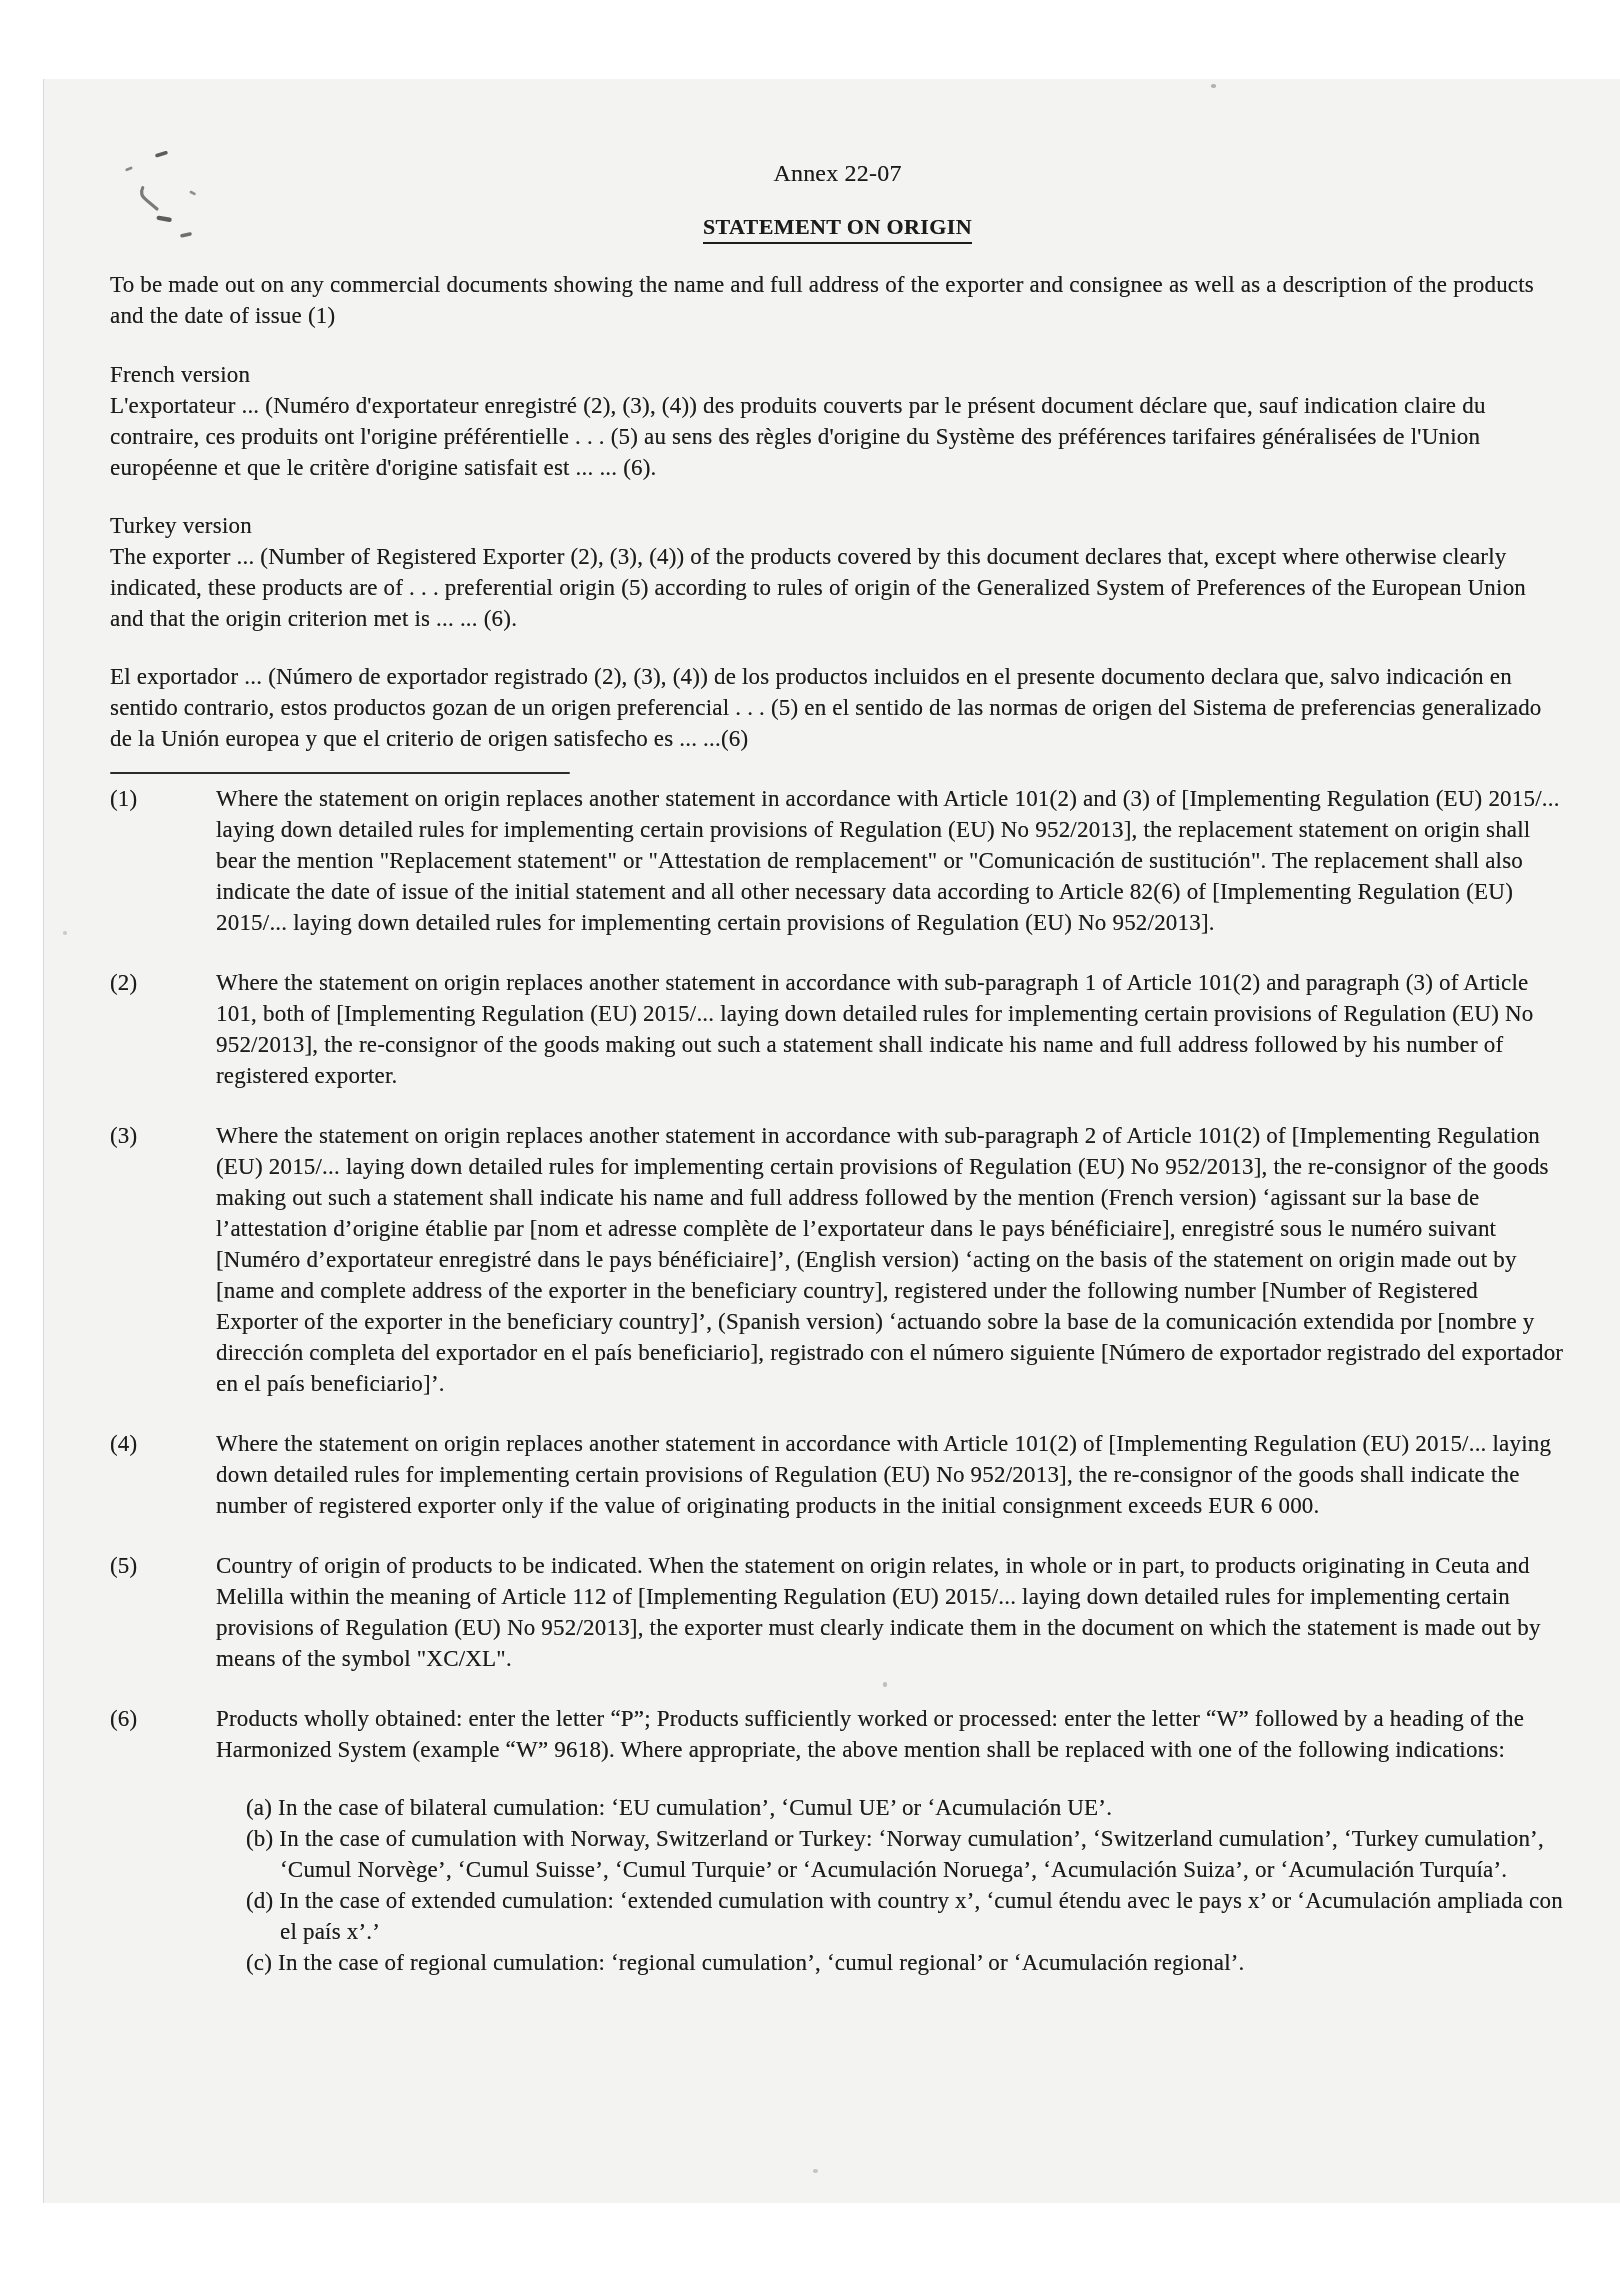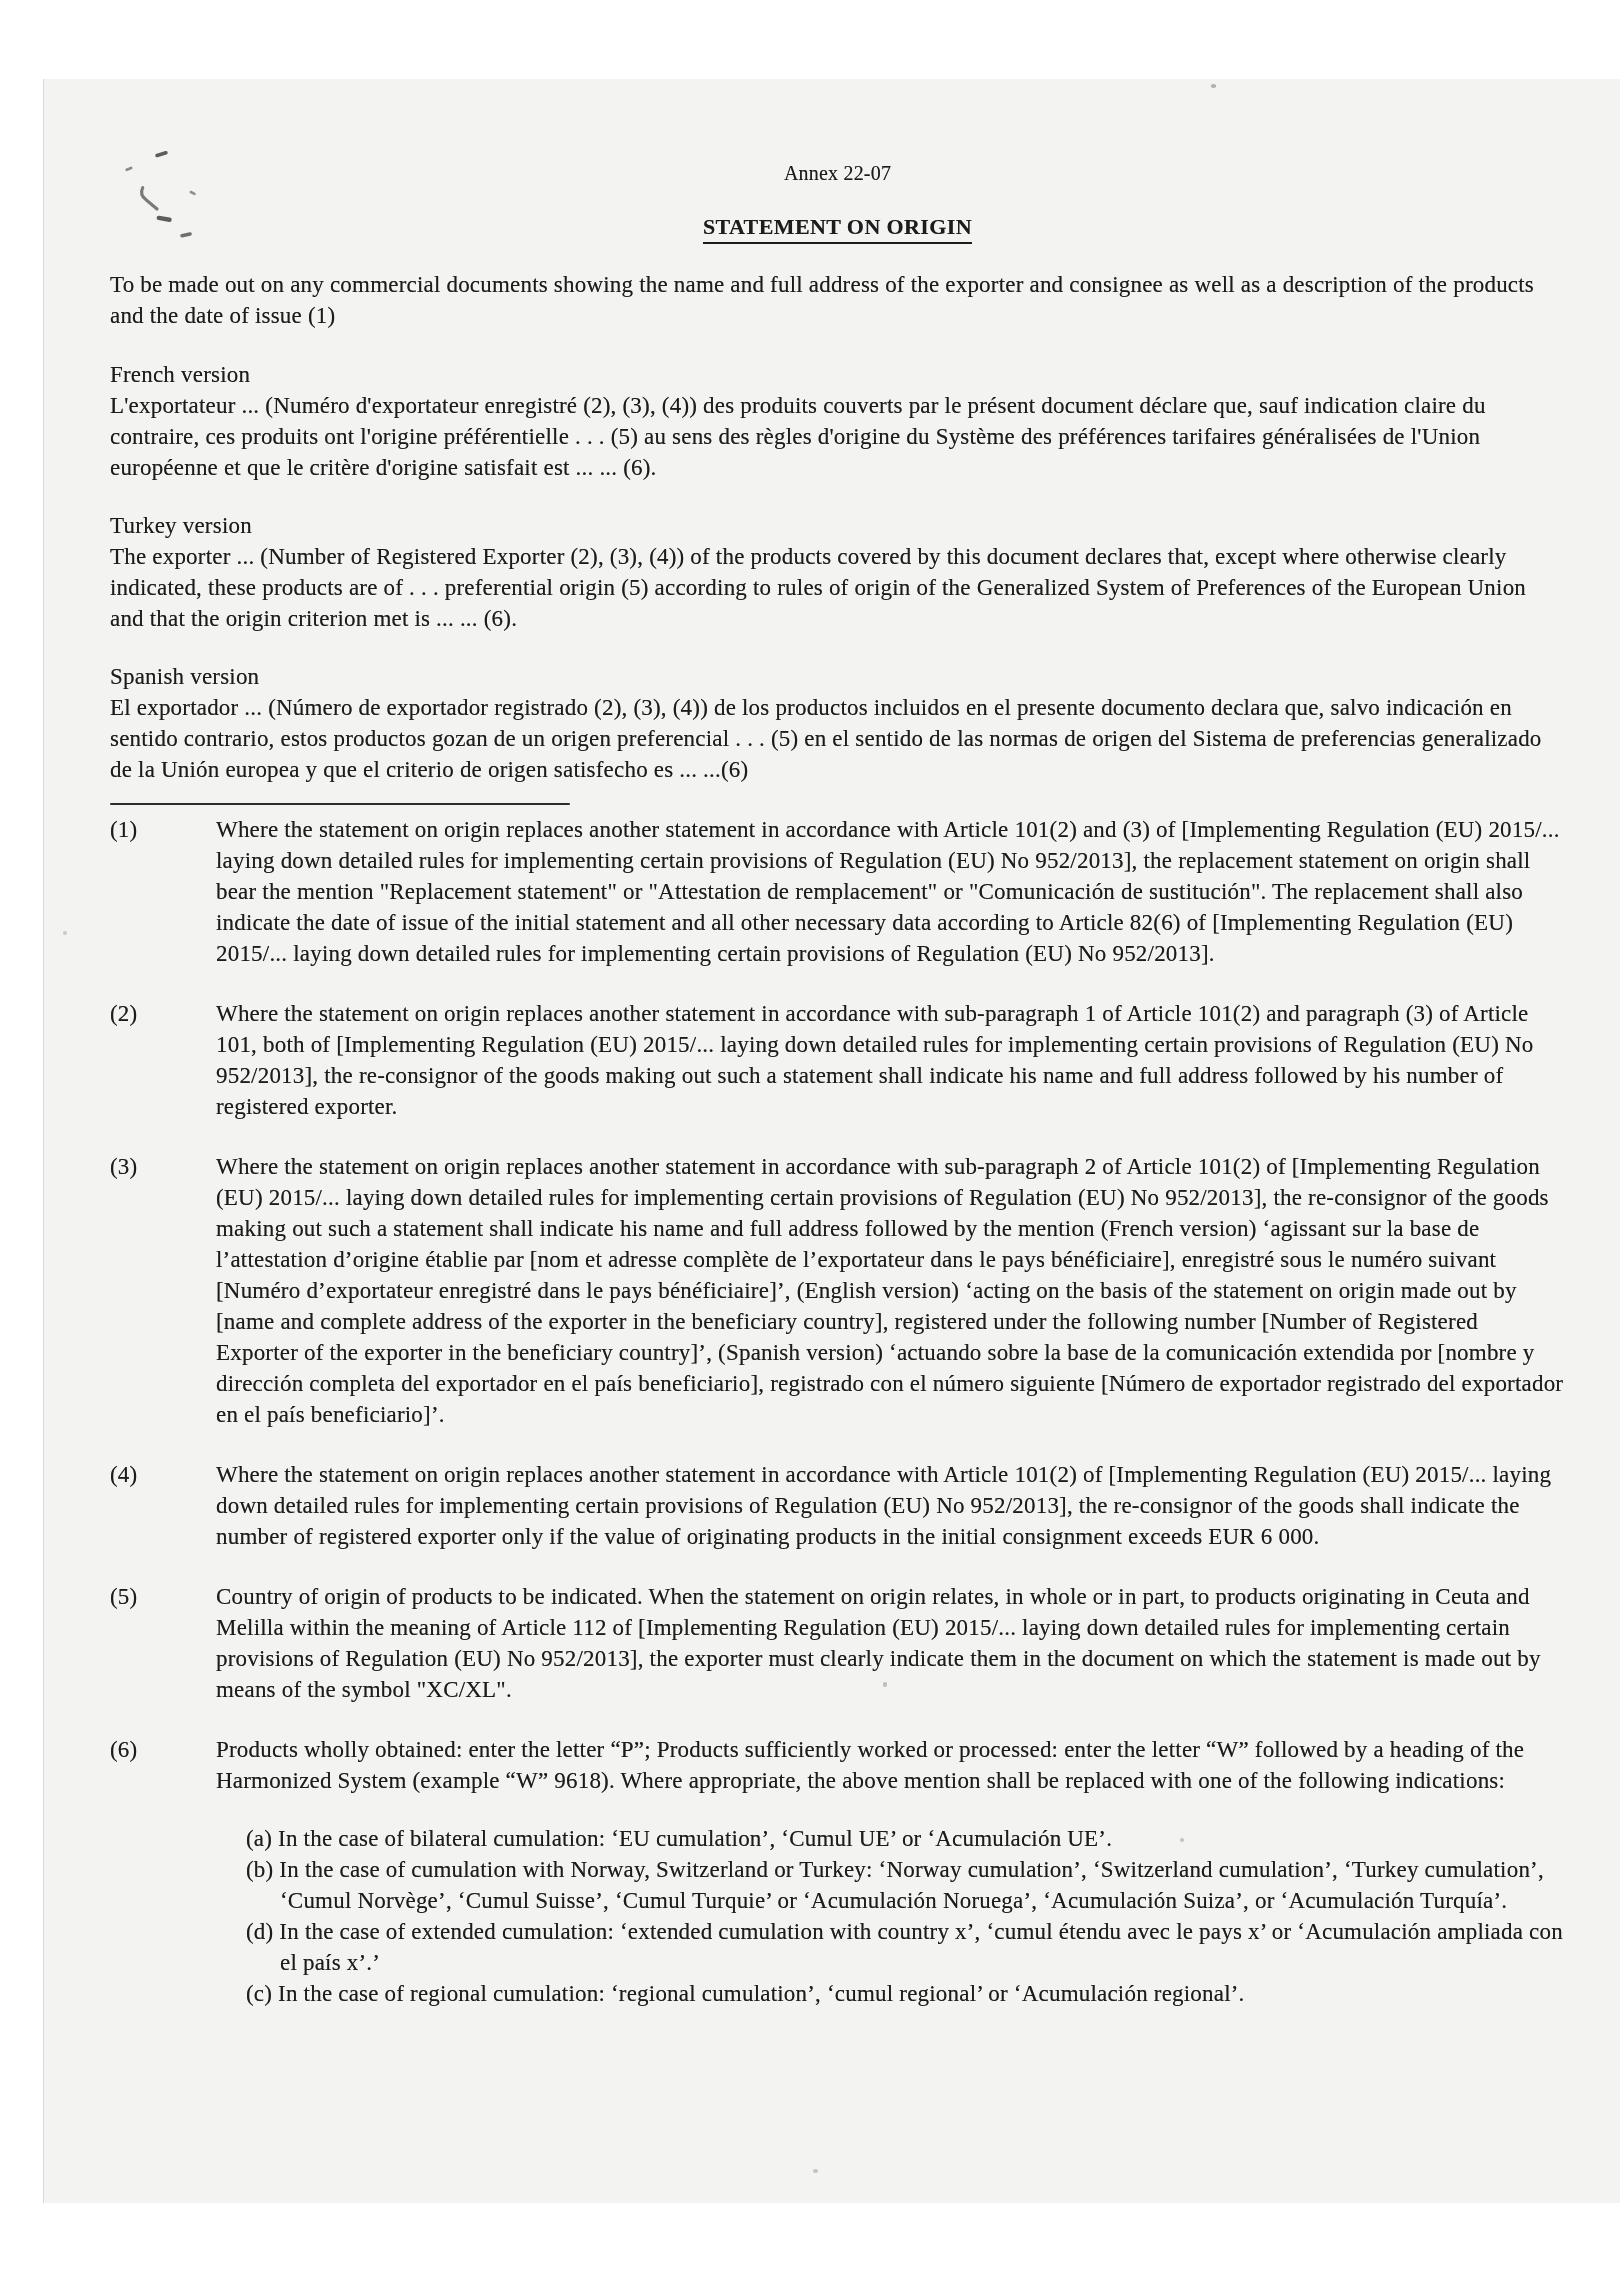--- a/index.html
+++ b/index.html
@@ -28,21 +28,21 @@
   .content {
     position: relative;
     padding: 79px 56px 0 66px;
     font-size: 23px;
     line-height: 31px;
     letter-spacing: 0.2px;
     text-shadow: 0 0 0.4px rgba(30,30,30,0.55);
   }
   .annex-line {
     text-align: center;
-    font-size: 20px;
+    font-size: 24px;
   }
   .doc-title {
     margin: 21.5px 0 0 0;
     text-align: center;
     font-size: 22px;
     font-weight: bold;
     letter-spacing: 0.4px;
   }
   .doc-title span {
     border-bottom: 2.7px solid #1c1c1c;
@@ -118,21 +118,20 @@
       <span class="version-label">French version</span>
       <span>L'exportateur ... (Numéro d'exportateur enregistré (2), (3), (4)) des produits couverts par le présent document déclare que, sauf indication claire du contraire, ces produits ont l'origine préférentielle . . . (5) au sens des règles d'origine du Système des préférences tarifaires généralisées de l'Union européenne et que le critère d'origine satisfait est ... ... (6).</span>
     </div>
 
     <div class="version-block">
       <span class="version-label">Turkey version</span>
       <span>The exporter ... (Number of Registered Exporter (2), (3), (4)) of the products covered by this document declares that, except where otherwise clearly indicated, these products are of . . . preferential origin (5) according to rules of origin of the Generalized System of Preferences of the European Union and that the origin criterion met is ... ... (6).</span>
     </div>
 
     <div class="version-block">
-      <span class="version-label">Spanish version</span>
       <span>El exportador ... (Número de exportador registrado (2), (3), (4)) de los productos incluidos en el presente documento declara que, salvo indicación en sentido contrario, estos productos gozan de un origen preferencial . . .  (5)  en el sentido de las normas de origen del Sistema de preferencias generalizado de la Unión europea y que el criterio de origen satisfecho es ...  ...(6)</span>
     </div>
 
     <div class="fn-rule"></div>
 
     <div class="footnotes">
 
       <div class="footnote first">
         <span class="fn-num">(1)</span>
         <div class="fn-body">Where the statement on origin replaces another statement in accordance with Article 101(2) and (3) of [Implementing Regulation (EU) 2015/... laying down detailed rules for implementing certain provisions of Regulation (EU) No 952/2013], the replacement statement on origin shall bear the mention "Replacement statement" or "Attestation de remplacement" or "Comunicación de sustitución". The replacement shall also indicate the date of issue of the initial statement and all other necessary data according to Article 82(6) of [Implementing Regulation (EU) 2015/...  laying down detailed rules for implementing certain provisions of Regulation (EU) No 952/2013].</div>

